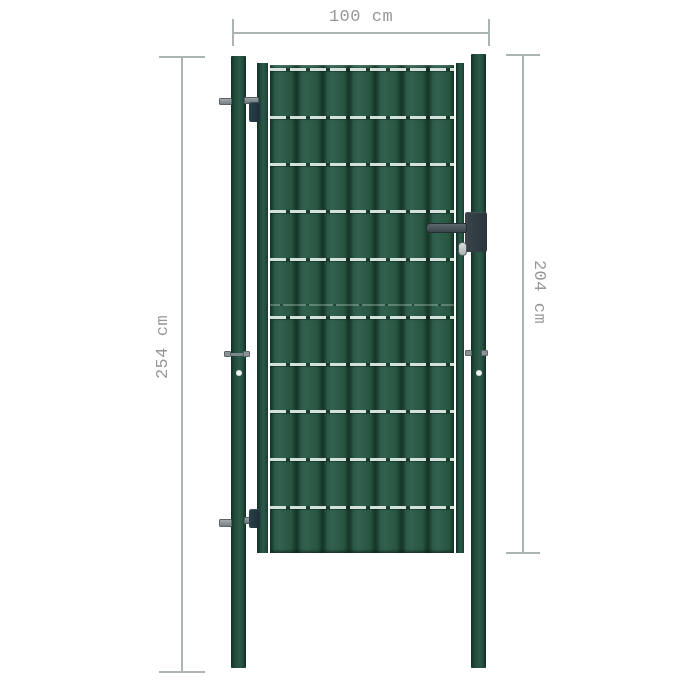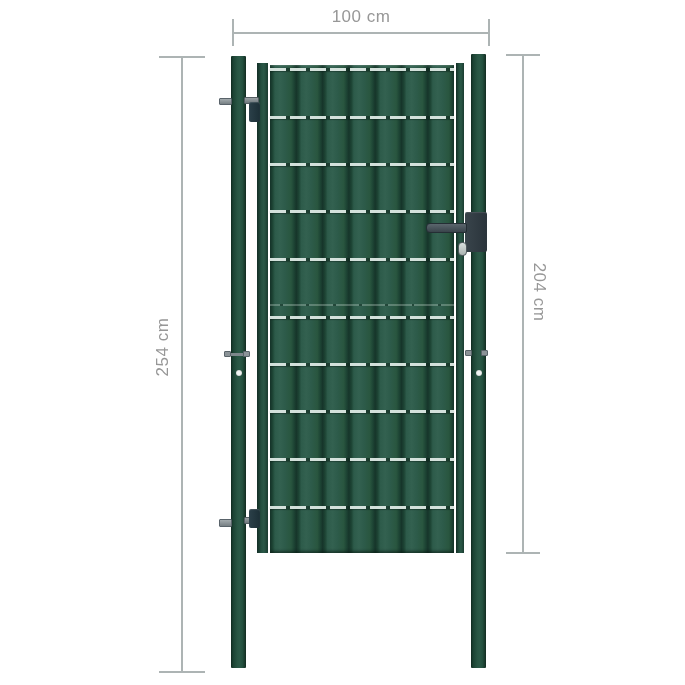--- a/index.html
+++ b/index.html
@@ -1,19 +1,19 @@
 <!DOCTYPE html>
 <html style="--background: #ffffff; --panel-green: #2d5b4a; --slat-ridge: #16352a; --post-green: #27543f; --wire-light: #dde9e4; --hardware-gray: #8b9397; --lock-dark: #39444b; --dim-line: #adb4b4; --dim-text: #979797;"><head>
 <meta charset="utf-8">
 <style>
   html,body{margin:0;padding:0;background:#fff;}
   .stage{
     position:relative;width:671px;height:685px;margin:0 auto;
     background:var(--background,#ffffff);
-    font-family:Liberation Sans, sans-serif;overflow:hidden;
+    font-family:Liberation Mono, monospace;overflow:hidden;
   }
   .abs{position:absolute;}
 
   
   .dim-line{background:var(--dim-line,#adb4b4);}
   .dim-label{
     color:var(--dim-text,#979797);
     font-size:17px;letter-spacing:0.5px;text-align:center;
     line-height:20px;white-space:nowrap;
   }

